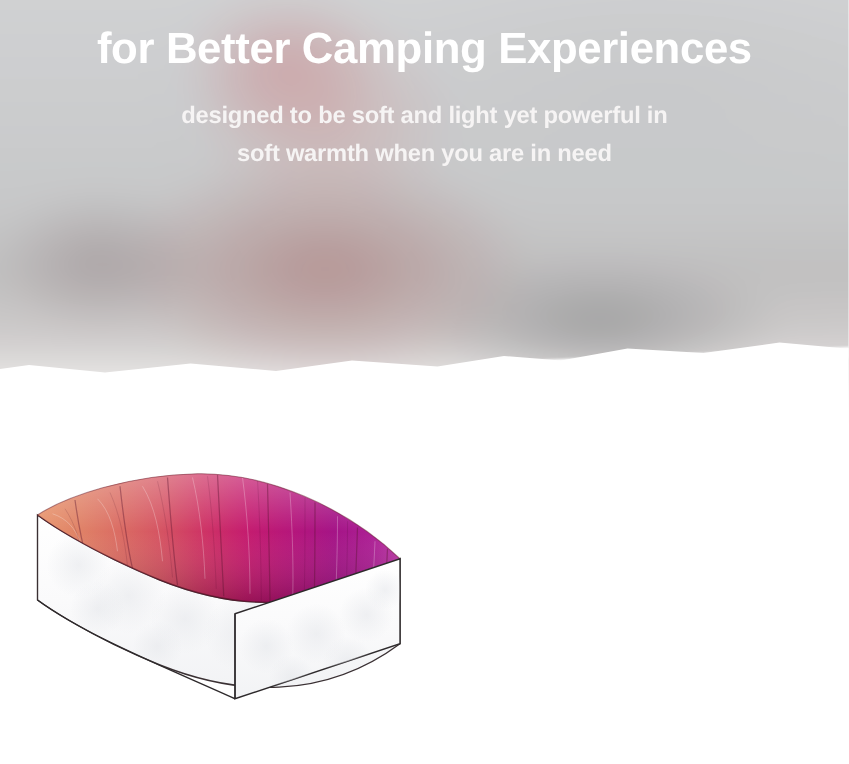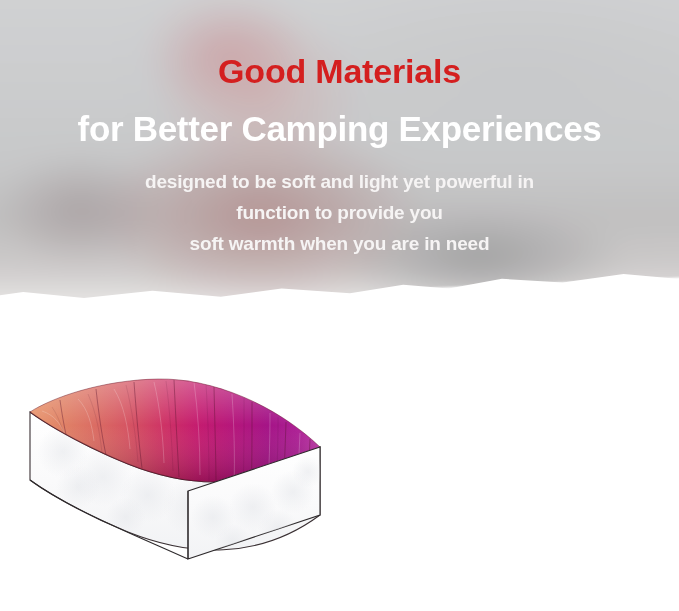--- a/index.html
+++ b/index.html
@@ -74,25 +74,23 @@
 </head>
 <body>
 
 <div id="hero">
   <div id="hero-photo"></div>
   <div id="snow-band"></div>
   <div id="snow-wisp"></div>
   <div id="hero-fade"></div>
 
   <div id="hero-text">
-    <div id="headline-1">Good Materials</div>
     <div id="headline-2">for Better Camping Experiences</div>
     <div id="subhead">
       <div class="sub-line">designed to be soft and light yet powerful in</div>
-      <div class="sub-line">function to provide you</div>
       <div class="sub-line">soft warmth when you are in need</div>
     </div>
   </div>
 </div>
 
 <div id="product-section">
 
   <svg id="product-illustration" viewBox="0 0 340 205">
     <defs>
       <linearGradient id="topGrad" x1="0" y1="0" x2="1" y2="0">

